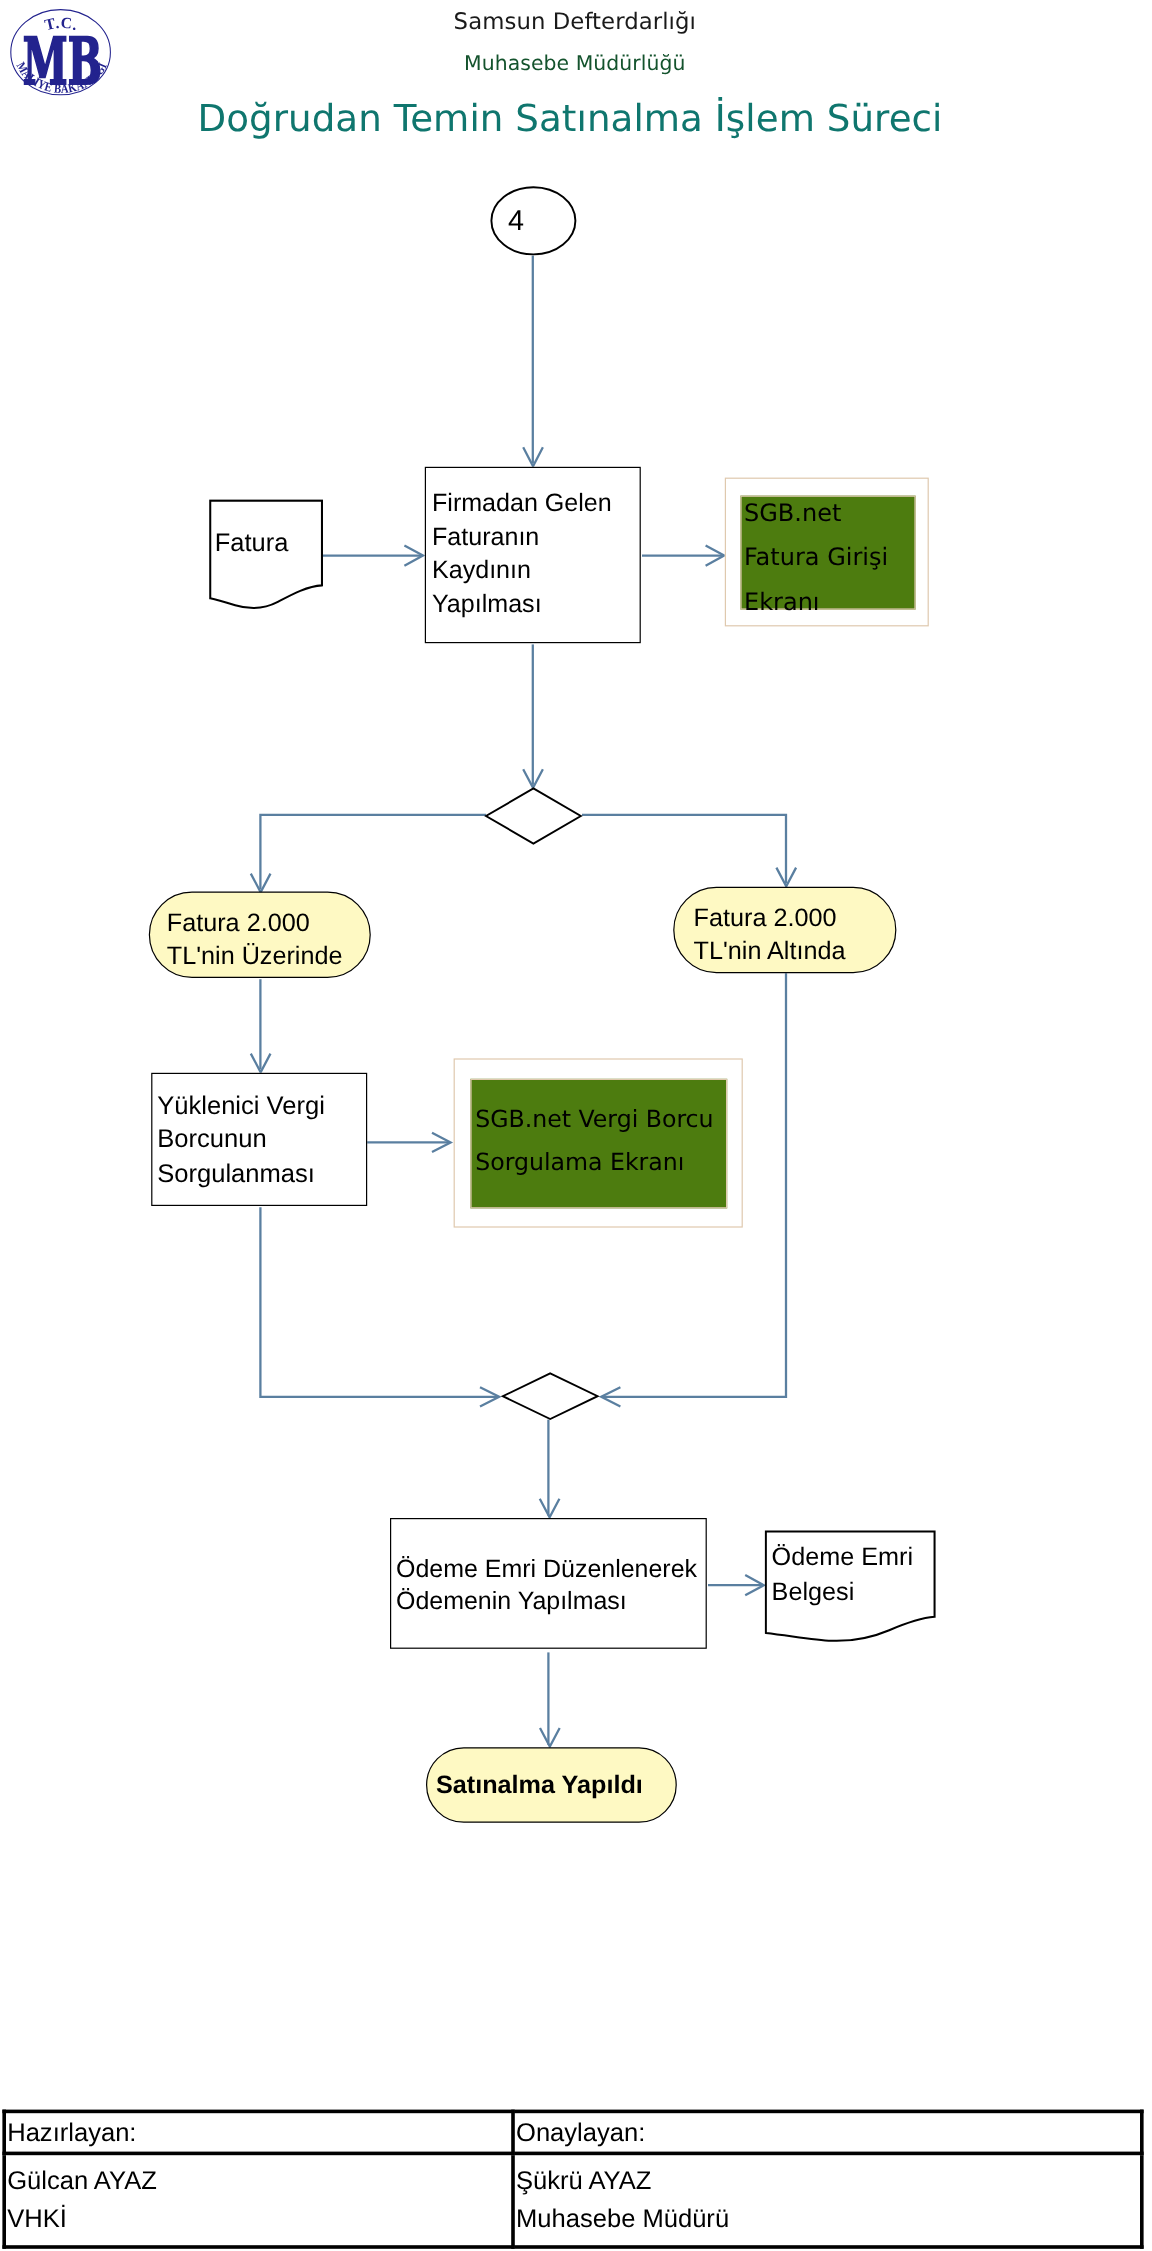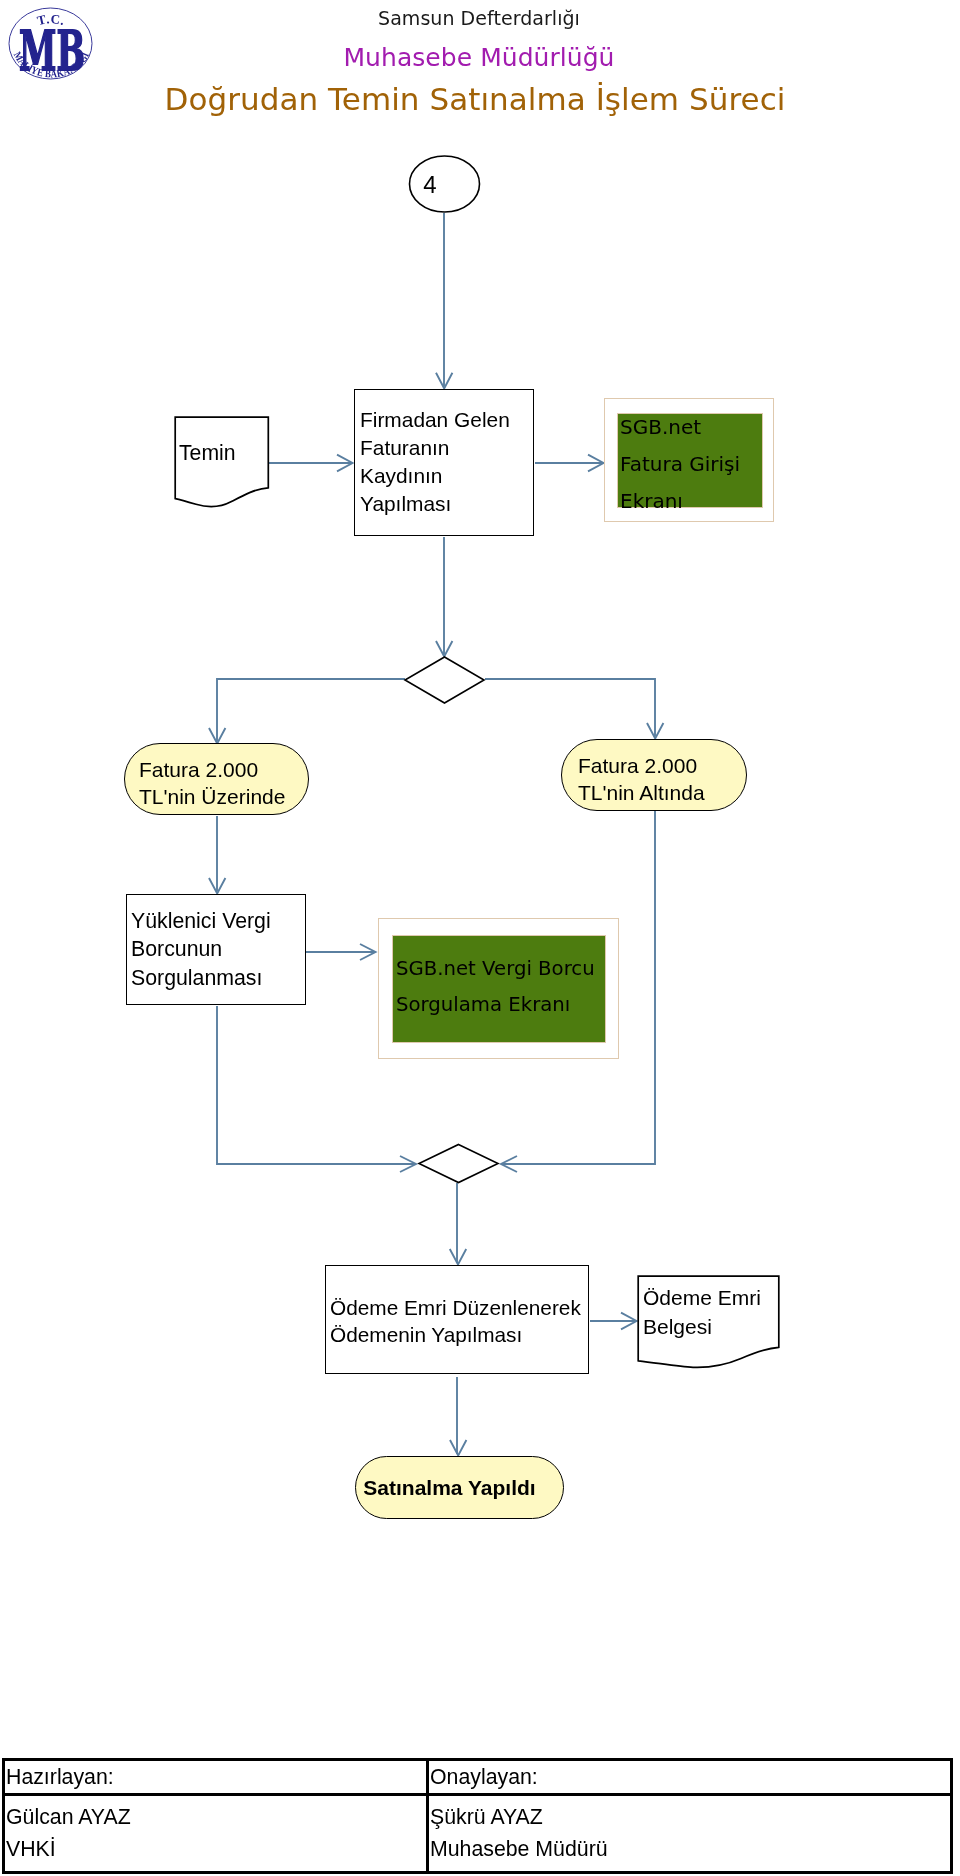--- a/index.html
+++ b/index.html
@@ -7,40 +7,40 @@
   body{width:960px;height:1876px;background:#ffffff;font-family:"DejaVu Sans",sans-serif;overflow:hidden;position:relative;}
   .page{position:absolute;left:0;top:0;width:960px;height:1876px;}
   #flow{position:absolute;left:0;top:0;width:960px;height:1876px;}
 
   
   .logo-wrap{position:absolute;left:0px;top:0px;}
   .logo-tc{font-family:"Liberation Serif",serif;font-size:13px;font-weight:bold;fill:#23238E;letter-spacing:0.5px;}
   .logo-mb{font-family:"DejaVu Serif",serif;font-size:60px;font-weight:bold;fill:#23238E;stroke:#23238E;stroke-width:2;paint-order:stroke;transform:scaleY(0.9);transform-origin:52px 70px;}
   .logo-ml{font-family:"Liberation Serif",serif;font-size:10.5px;font-weight:bold;fill:#23238E;letter-spacing:0.2px;}
   .hdr-org1{position:absolute;left:0;top:7px;width:958px;text-align:center;font-size:19px;color:#1a1a1a;font-family:"DejaVu Sans",sans-serif;letter-spacing:0.05px;}
-  .hdr-org2{position:absolute;left:0;top:43px;width:958px;text-align:center;font-size:25px;color:#a21caf;font-family:"DejaVu Sans",sans-serif;letter-spacing:0.05px;}
-  .hdr-title{position:absolute;left:0;top:81px;width:950px;text-align:center;font-size:31px;color:#a16207;font-family:"DejaVu Sans",sans-serif;letter-spacing:0.05px;}
+  .hdr-org2{position:absolute;left:0;top:43px;width:958px;text-align:center;font-size:17px;color:#14532d;font-family:"DejaVu Sans",sans-serif;letter-spacing:0.05px;}
+  .hdr-title{position:absolute;left:0;top:81px;width:950px;text-align:center;font-size:31px;color:#0f766e;font-family:"DejaVu Sans",sans-serif;letter-spacing:0.05px;}
 
   .conn-num{position:absolute;left:406px;top:171px;width:48px;text-align:center;font-size:24px;line-height:27px;font-family:"Liberation Sans",sans-serif;color:#000;}
 
   
   .box{position:absolute;background:#fff;border:1.6px solid #000;box-sizing:border-box;
        font-family:"Liberation Sans",sans-serif;color:#000;}
   .box span{display:block;}
   .box-kayit{left:354px;top:389px;width:180px;height:147px;font-size:20.9px;line-height:28px;padding:16px 0 0 5px;}
   .box-yuklenici{left:126px;top:894px;width:180px;height:111px;font-size:21.3px;line-height:28.3px;padding:12px 0 0 4px;}
   .box-odeme{left:325px;top:1265px;width:264px;height:109px;font-size:20.8px;line-height:27px;padding:28px 0 0 4px;white-space:normal;}
 
   .screen{position:absolute;border:1px solid #DFC9AE;box-sizing:border-box;background:#fff;}
   .screen-inner{position:absolute;border:1px solid #DFC9AE;box-sizing:border-box;background:#4d7c0f;
        font-family:"DejaVu Sans",sans-serif;color:#000;}
   .screen1{left:604px;top:398px;width:170px;height:124px;}
   .screen1 .screen-inner{left:12px;top:14px;width:146px;height:95px;clip-path:inset(-1px -1px -3px -1px);font-size:20px;line-height:37px;padding:0 0 0 2px;text-indent:0;}
   .screen1 .screen-inner span{display:block;margin-top:-5px;}
-  .screen2{left:378px;top:882px;width:241px;height:141px;margin-top:36px;}
+  .screen2{left:378px;top:882px;width:241px;height:141px;}
   .screen2 .screen-inner{left:13px;top:16px;width:214px;height:108px;font-size:19.7px;line-height:36.2px;padding:15px 0 0 3px;}
 
   .pill{position:absolute;background:#fef9c3;border:1.6px solid #000;box-sizing:border-box;
        font-family:"Liberation Sans",sans-serif;color:#000;}
   .pill-uzerinde{left:124px;top:743px;width:185px;height:72px;border-radius:36px;font-size:21px;line-height:27.4px;padding:12px 0 0 14px;}
   .pill-altinda{left:561px;top:739px;width:186px;height:72px;border-radius:36px;font-size:21px;line-height:27.4px;padding:12px 0 0 16px;}
   .pill-son{left:355px;top:1456px;width:209px;height:63px;border-radius:32px;font-size:21px;text-align:center;line-height:62px;padding-right:20px;box-sizing:border-box;font-weight:bold;}
 
   .doc-shape{position:absolute;}
   .doc1{left:174px;top:416px;}
@@ -127,21 +127,21 @@
       <path d="M458.5,1144.5 L498,1163.5 L458.5,1182.5 L419,1163.5 Z"></path>
     </g>
   </svg>
 
   <div class="conn-num">4</div>
 
   <div class="doc-shape doc1">
     <svg width="96" height="92" viewBox="0 0 96 92" xmlns="http://www.w3.org/2000/svg">
       <path d="M1.2,1.2 H94.3 V71.8 C82,72.4 69,79.5 57.5,85.6 C46,91.7 33,91.6 22,88.3 C13,85.6 6,83.6 1.2,82.6 Z" fill="#ffffff" stroke="#000000" stroke-width="1.7"></path>
     </svg>
-    <span class="doc1-label">Temin</span>
+    <span class="doc1-label">Fatura</span>
   </div>
 
   <div class="box box-kayit">
     <span>Firmadan Gelen Faturanın Kaydının Yapılması</span>
   </div>
 
   <div class="screen screen1">
     <div class="screen-inner">
       <span>SGB.net Fatura Girişi Ekranı</span>
     </div>

